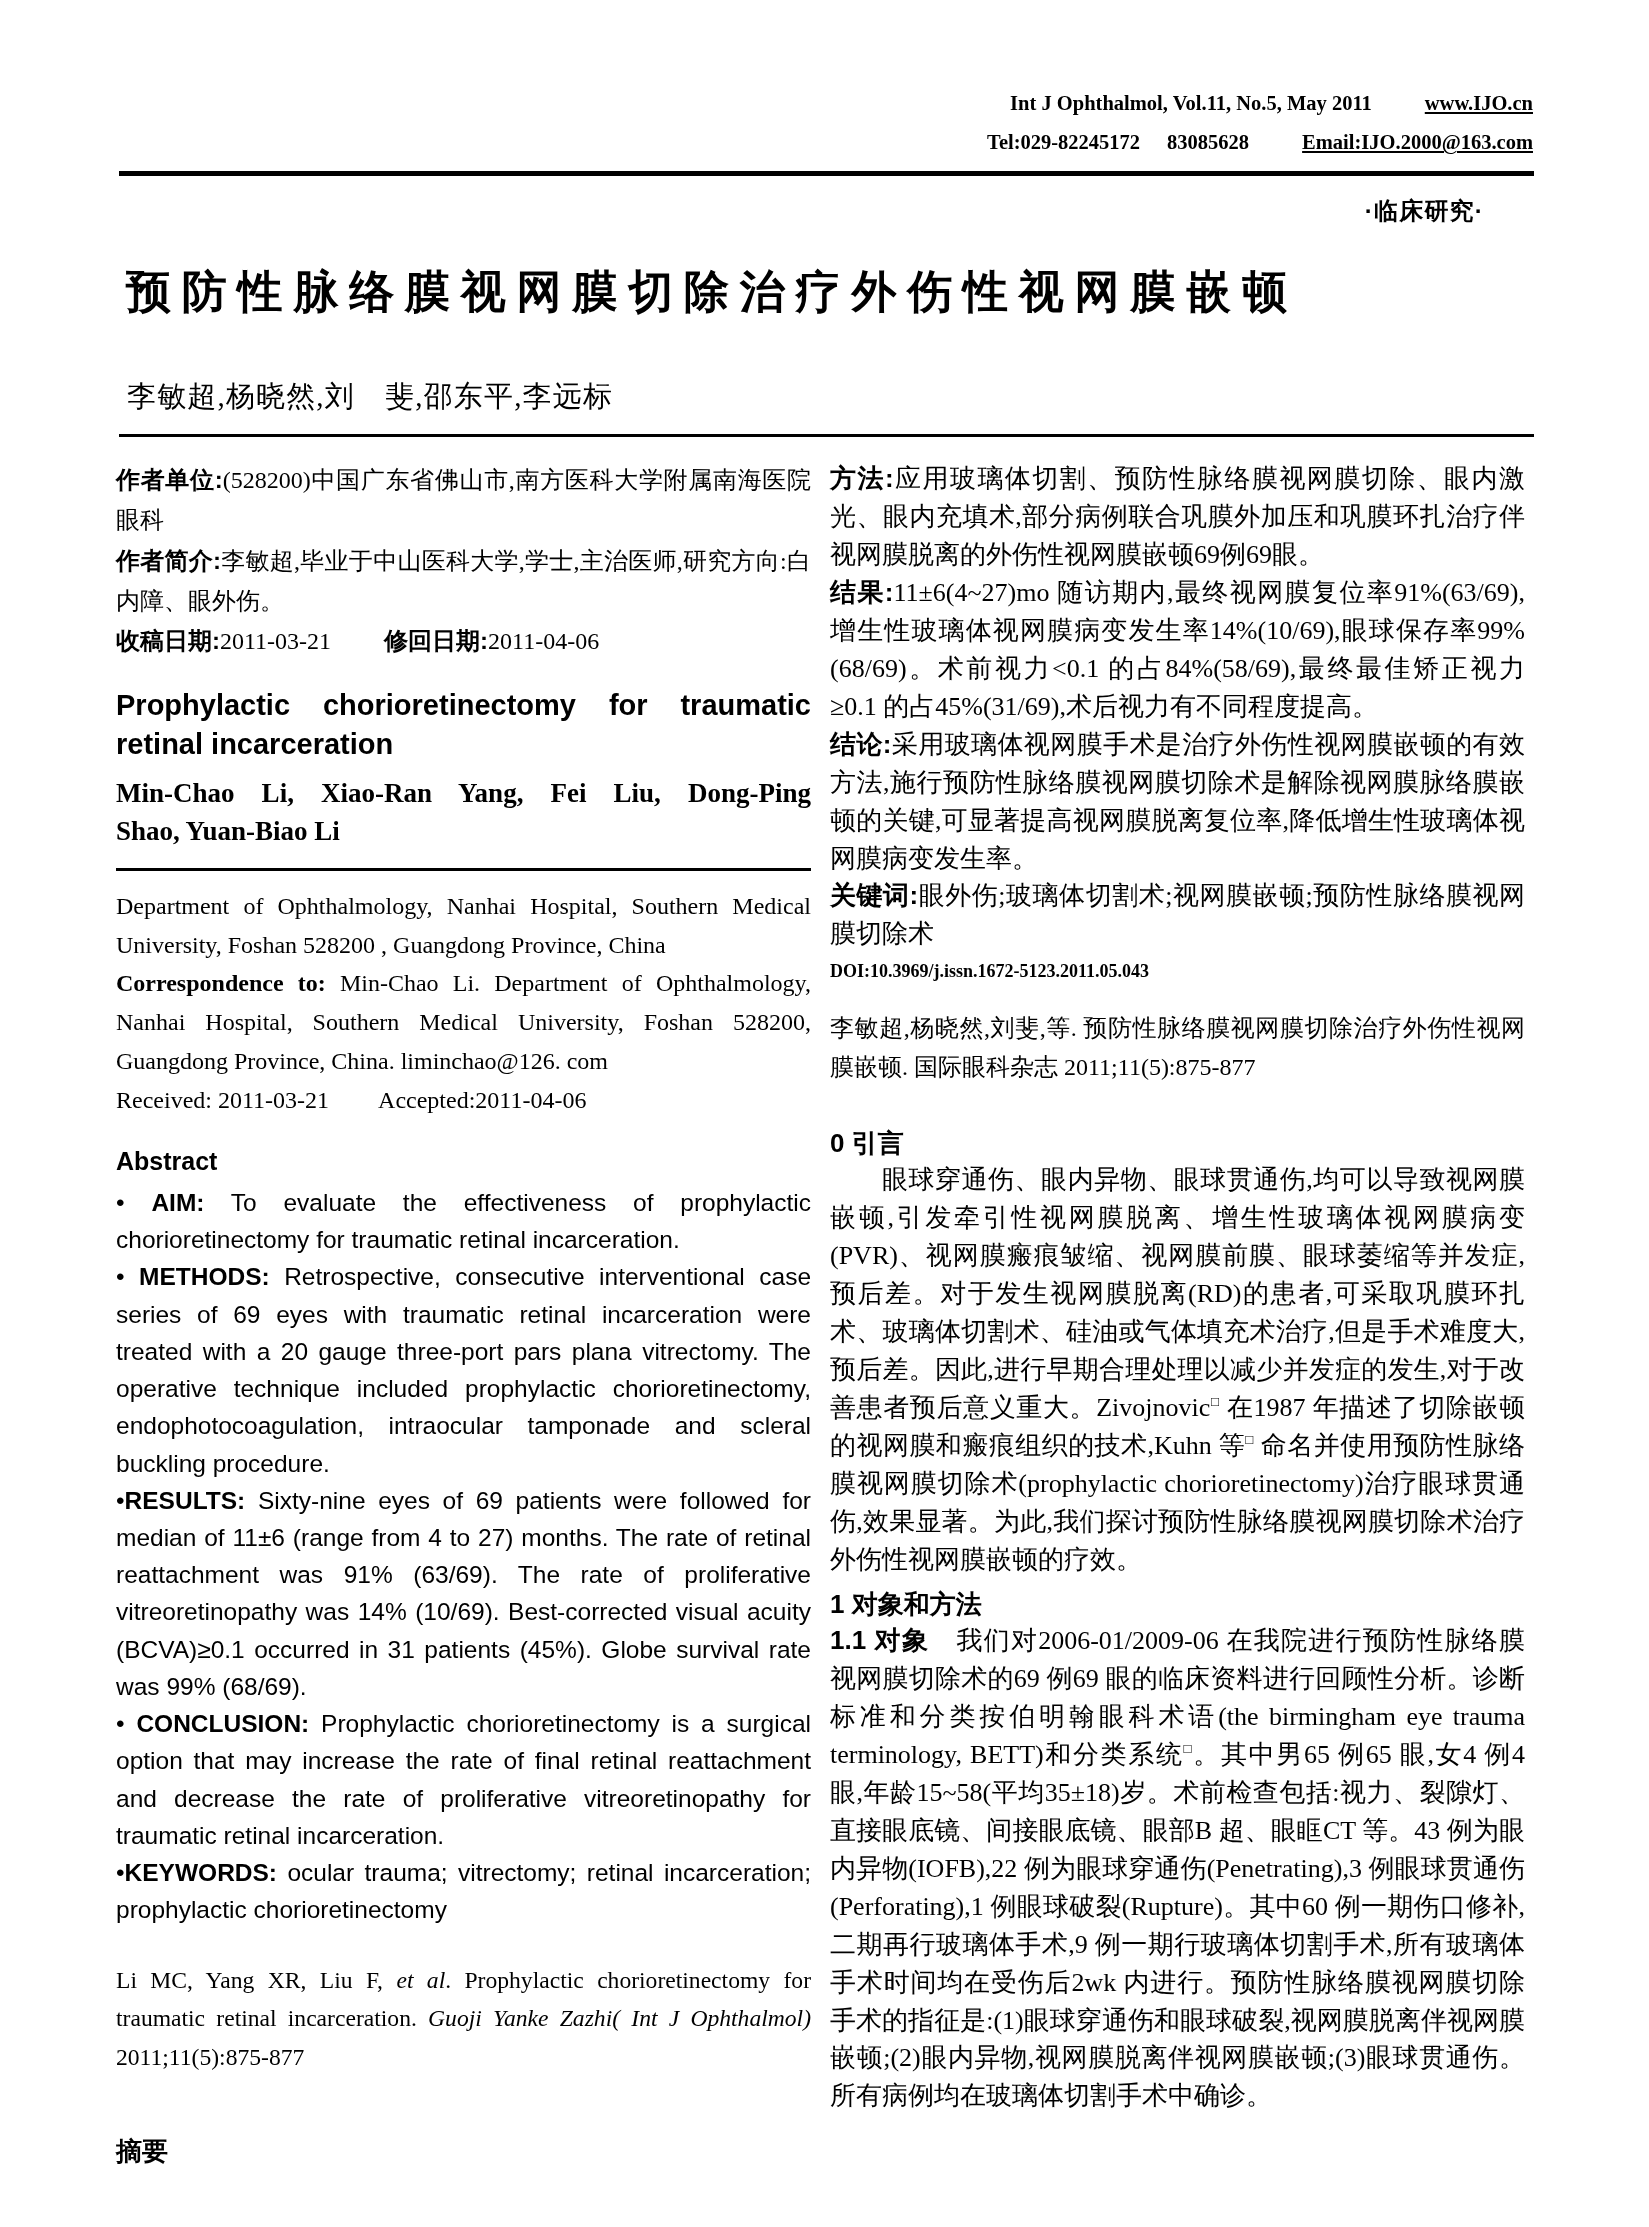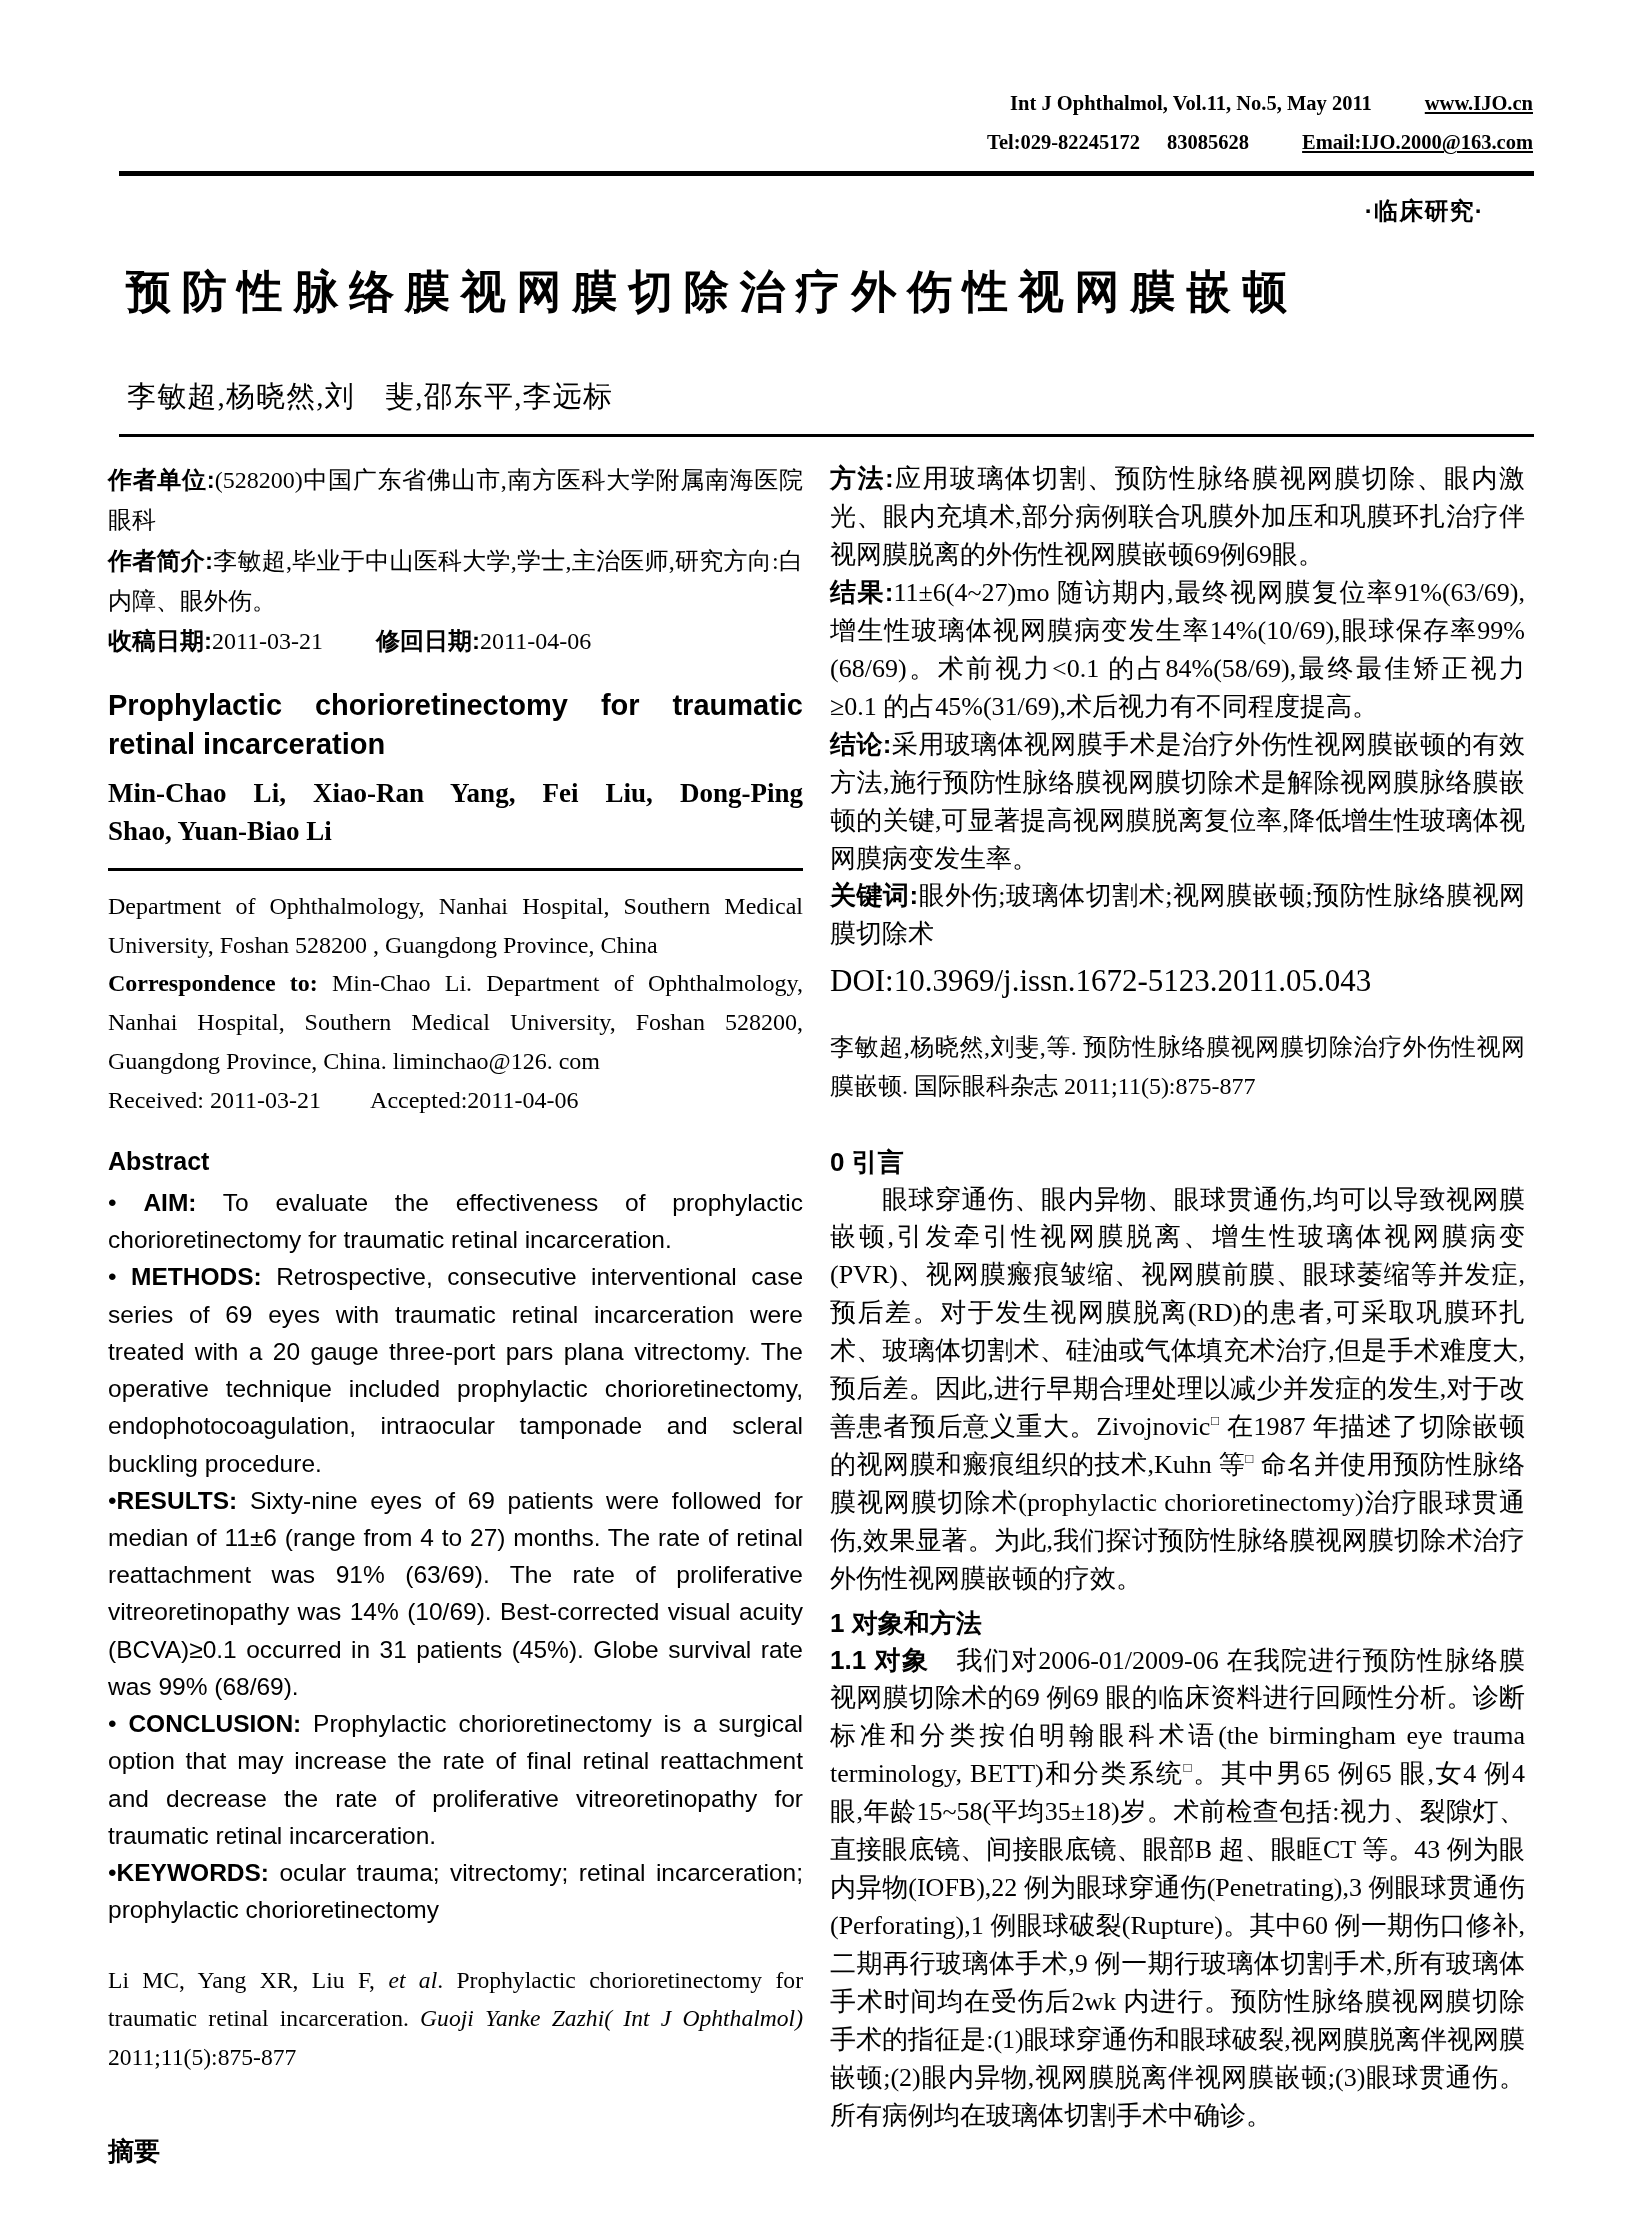--- a/index.html
+++ b/index.html
@@ -17,21 +17,21 @@
   .rule-top { position:absolute; left:119px; top:171px; width:1415px; height:5.3px; background:#000; }
   .sec-label { position:absolute; right:165px; top:195px; font-family:"Liberation Sans","DejaVu Sans",sans-serif;
                font-weight:bold; font-size:24px; letter-spacing:0.05em; }
   
   .title-zh { position:absolute; left:126px; top:262px; font-family:"Liberation Sans","DejaVu Sans",sans-serif;
               font-weight:bold; font-size:45px; letter-spacing:0.24em; white-space:nowrap; }
   .authors-zh { position:absolute; left:127px; top:377px; font-size:29px; letter-spacing:0.04em; white-space:nowrap; }
   .rule-authors { position:absolute; left:119px; top:434px; width:1415px; height:2.7px; background:#000; }
   
   .col { position:absolute; top:460px; width:695px; }
-  .col-left  { left:108px; }
+  .col-left  { left:116px; }
   .col-right { left:830px; }
   
   .fn p { margin:0; font-size:24px; line-height:1.68; text-align:justify; }
   .zh-label { font-family:"Liberation Sans","DejaVu Sans",sans-serif; font-weight:bold; }
   .fn .date-gap { margin-left:53px; }
   
   .en-title { margin-top:24px; font-family:"Liberation Sans","DejaVu Sans",sans-serif;
               font-weight:bold; font-size:29px; line-height:1.35; }
   .en-title .l1 { text-align:justify; text-align-last:justify; }
   .en-authors { margin-top:11px; font-weight:bold; font-size:27px; line-height:1.4; }
@@ -47,21 +47,21 @@
   .abs p { margin:0; font-size:24.5px; line-height:1.52; text-align:justify; }
   .abs .b-label { font-weight:bold; }
   
   .cit-en { margin-top:32px; font-size:23.6px; line-height:1.64; text-align:justify; }
   .cit-en i { font-style:italic; }
   
   .zh-abs-heading { margin-top:57px; font-family:"Liberation Sans","DejaVu Sans",sans-serif;
                     font-weight:bold; font-size:26px; }
   .zhp { margin:0; font-size:26px; line-height:1.46; text-align:justify; }
   
-  .doi-line { margin-top:4.5px; font-size:31px; line-height:1.5; }
+  .doi-line { margin-top:4.5px; font-size:18px; line-height:1.5;font-weight:bold; }
   .cit-zh { margin-top:24px; font-size:24px; line-height:1.62; text-align:justify; }
   .sec-heading { font-family:"Liberation Sans","DejaVu Sans",sans-serif; font-weight:bold;
                  font-size:26px; line-height:1.4; }
   .h-intro { margin-top:38px; }
   .h-methods { margin-top:7.1px; }
   .indent2 { text-indent:2em; }
   sup.ref { font-size:0.52em; vertical-align:super; line-height:0; }
 </style>
 </head>
 <body>

